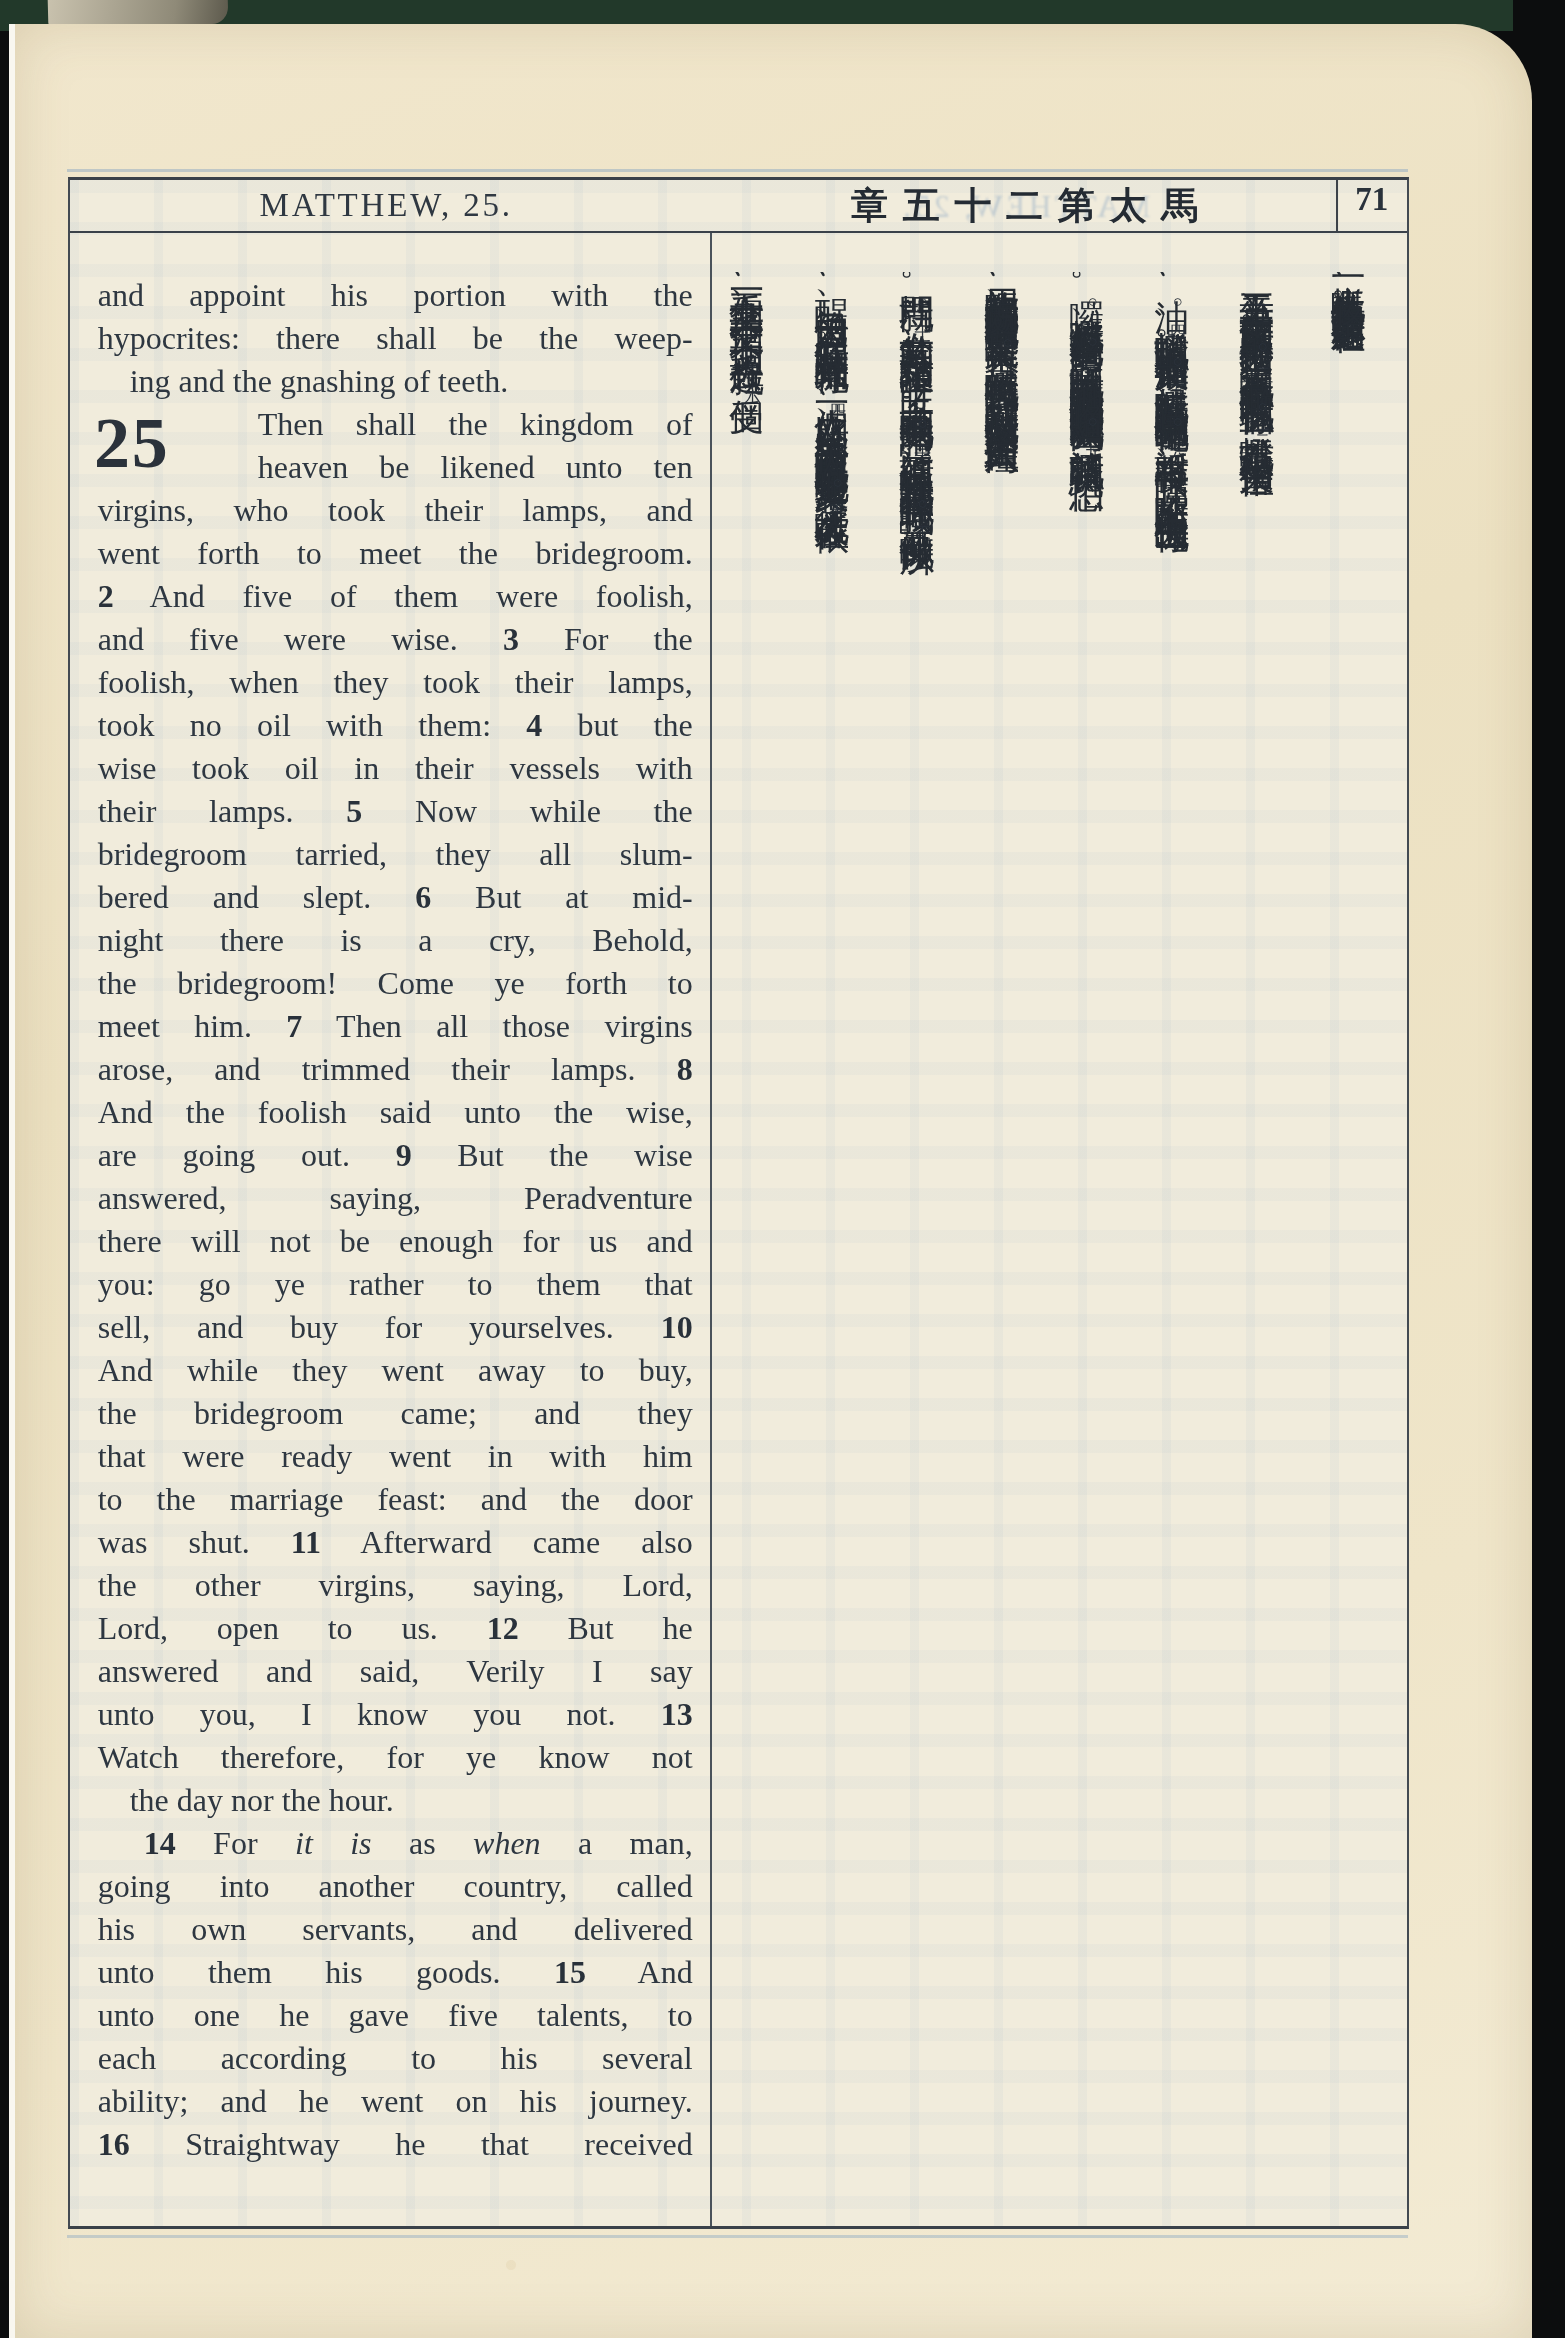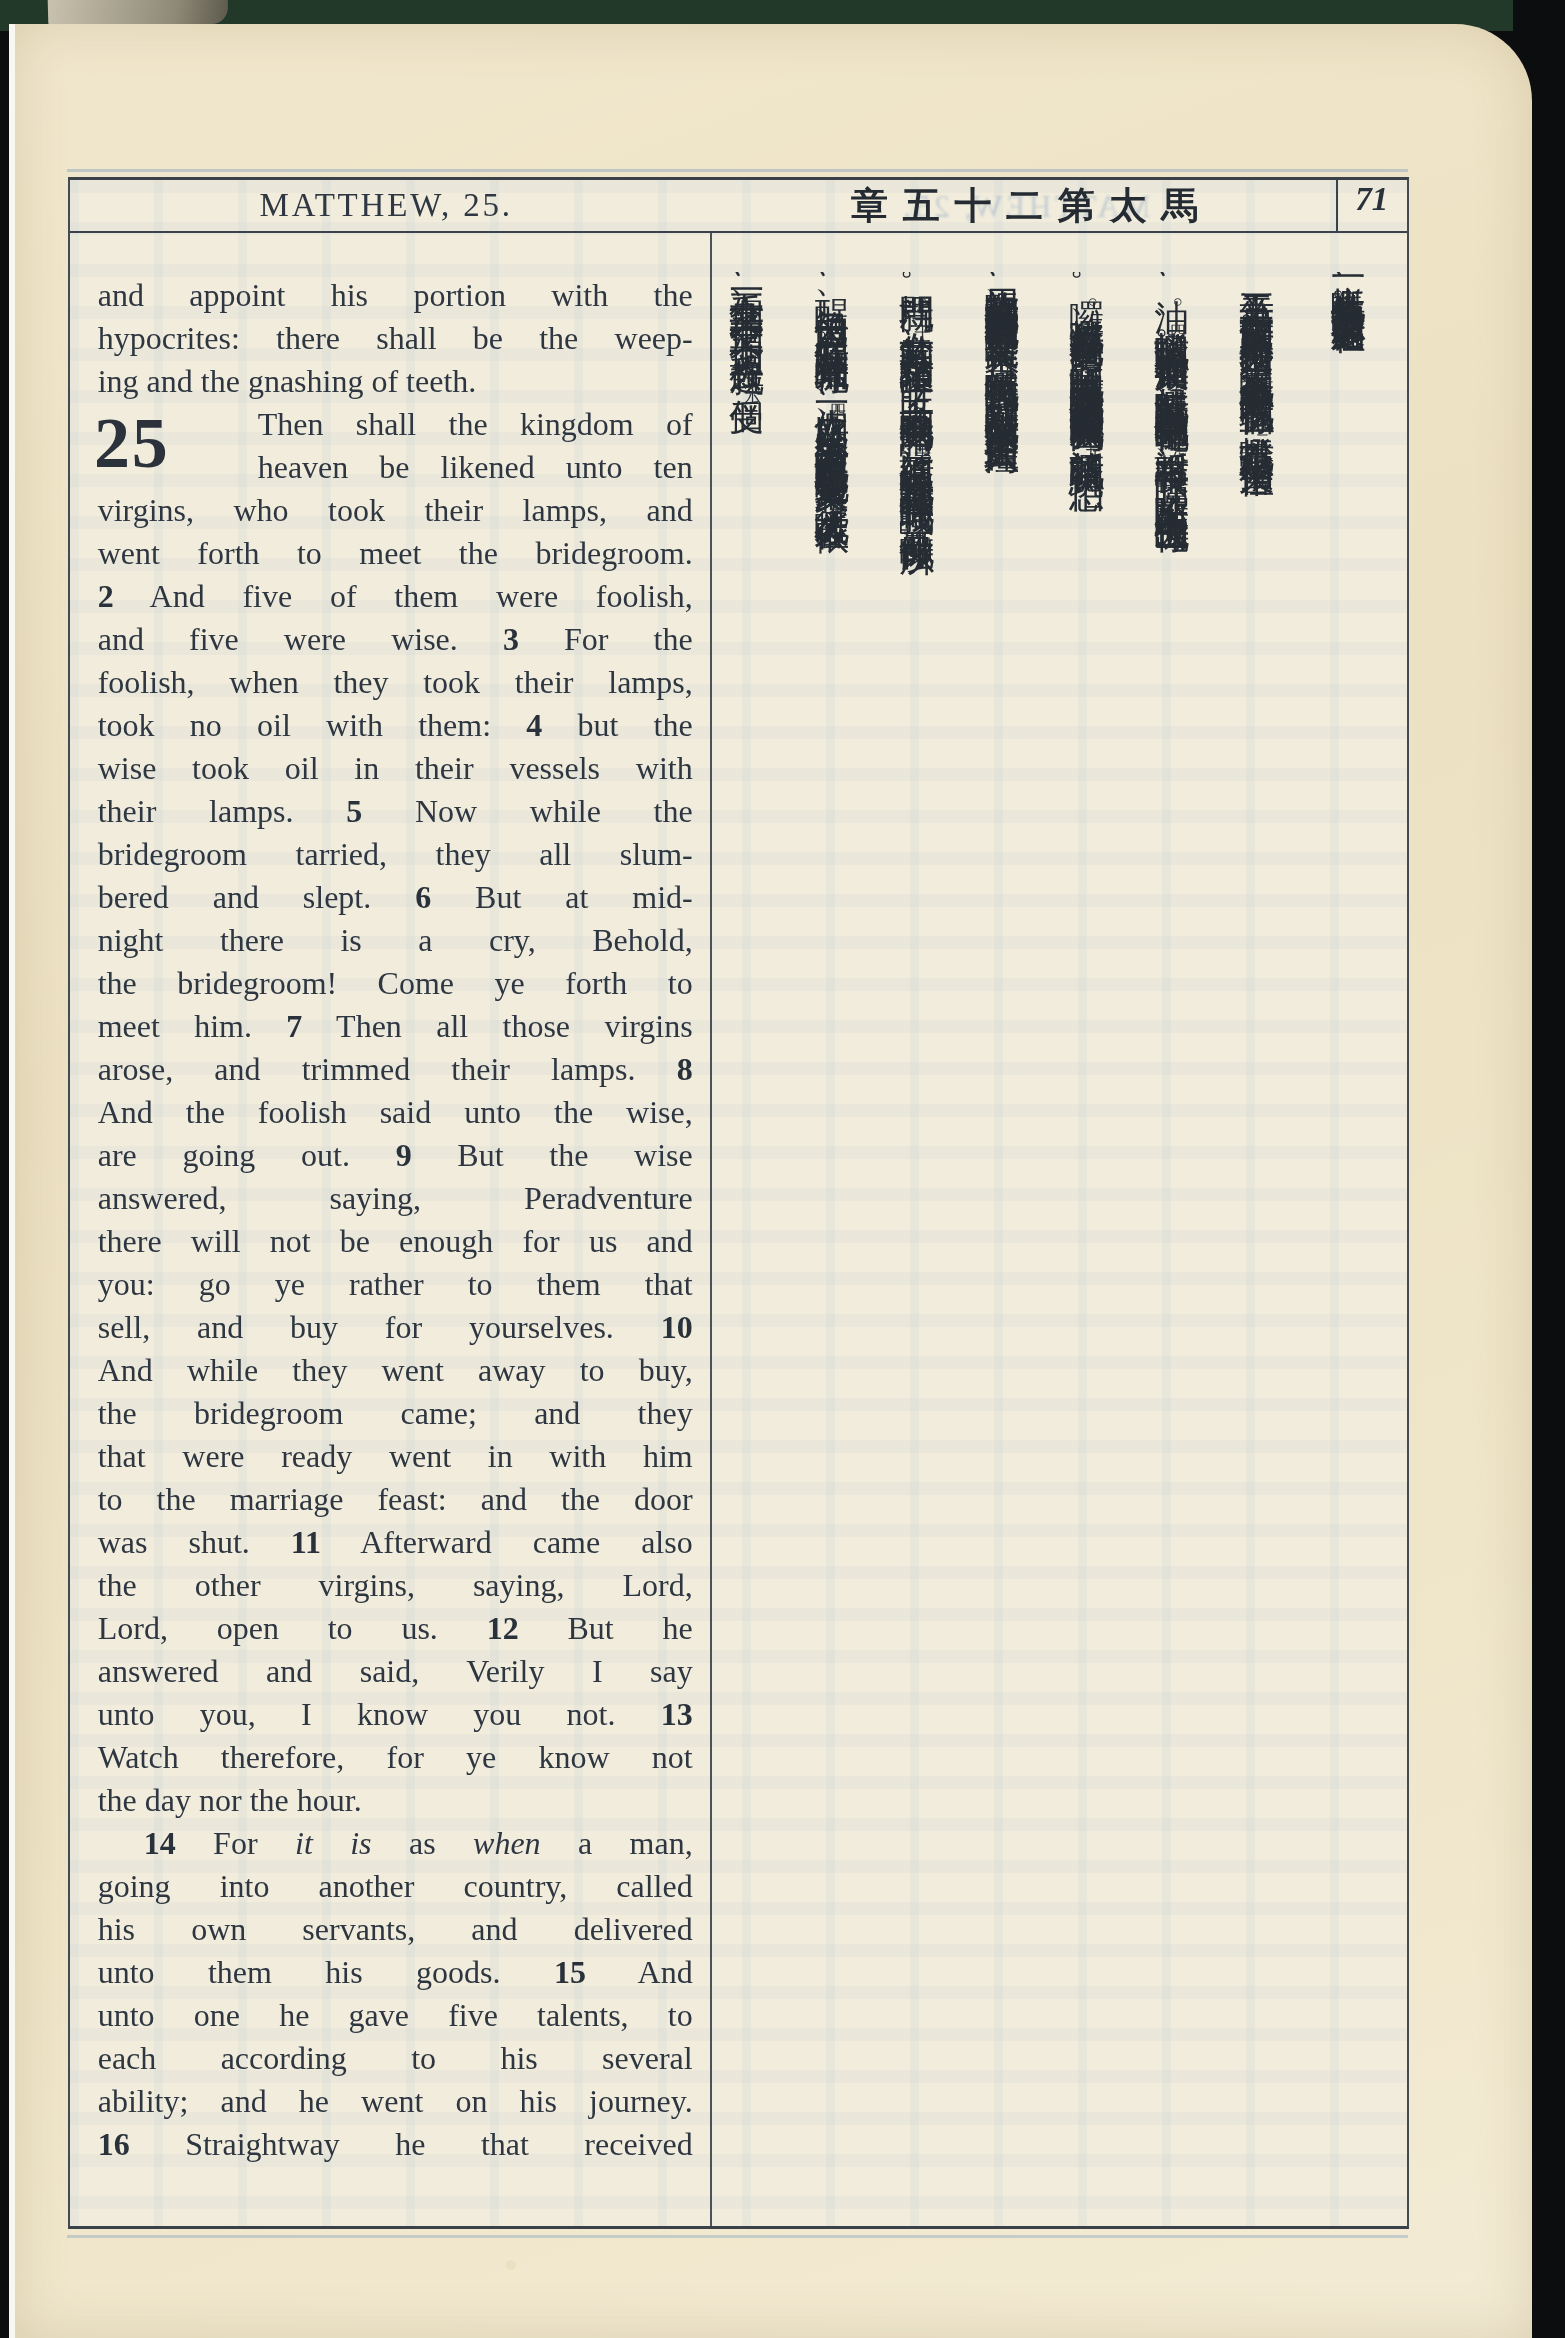--- a/index.html
+++ b/index.html
@@ -61,31 +61,31 @@
   }
   .header-ghost{
     position:absolute;left:698px;top:5.5px;width:514px;height:42px;
     transform:scaleX(-1);color:rgba(125,158,192,.38);font-size:31px;letter-spacing:3.7px;
     filter:blur(0.9px);display:flex;align-items:center;justify-content:center;pointer-events:none;
   }
   .pagenum-cell-rule{position:absolute;left:1266px;top:0;width:1.8px;height:51px;background:#3a4149;}
   .page-number{
     position:absolute;left:1268px;top:0;width:67px;height:38px;
     display:flex;align-items:center;justify-content:center;
-    font-size:33px;font-weight:bold;color:#2a323b;font-style:italic;
+    font-size:33px;font-weight:bold;color:#2a323b;
   }
   
   .divider{position:absolute;left:640px;top:53px;width:1.8px;height:1993px;background:#4a525a;}
   
   .english{
     position:absolute;left:27.5px;top:94px;width:595px;height:1956px;
     color:#2e3741;font-size:32px;line-height:43px;
   }
   .eline{text-align:justify;text-align-last:justify;height:43px;overflow:visible;}
-  .eline.end{text-align-last:left;}
+  .eline.end{text-align-last:left;margin-left:32px;}
   .eline.dropind{padding-left:160px;}
   .eline.paraind{padding-left:46px;}
   .eline b{font-weight:bold;color:#29313a;}
   .eline i{font-style:italic;}
   .dropcap{
     position:absolute;left:-3.7px;top:125px;width:156px;height:88px;
     font-size:72px;line-height:88px;font-weight:bold;color:#2b323b;
     letter-spacing:1.8px;
   }
   

